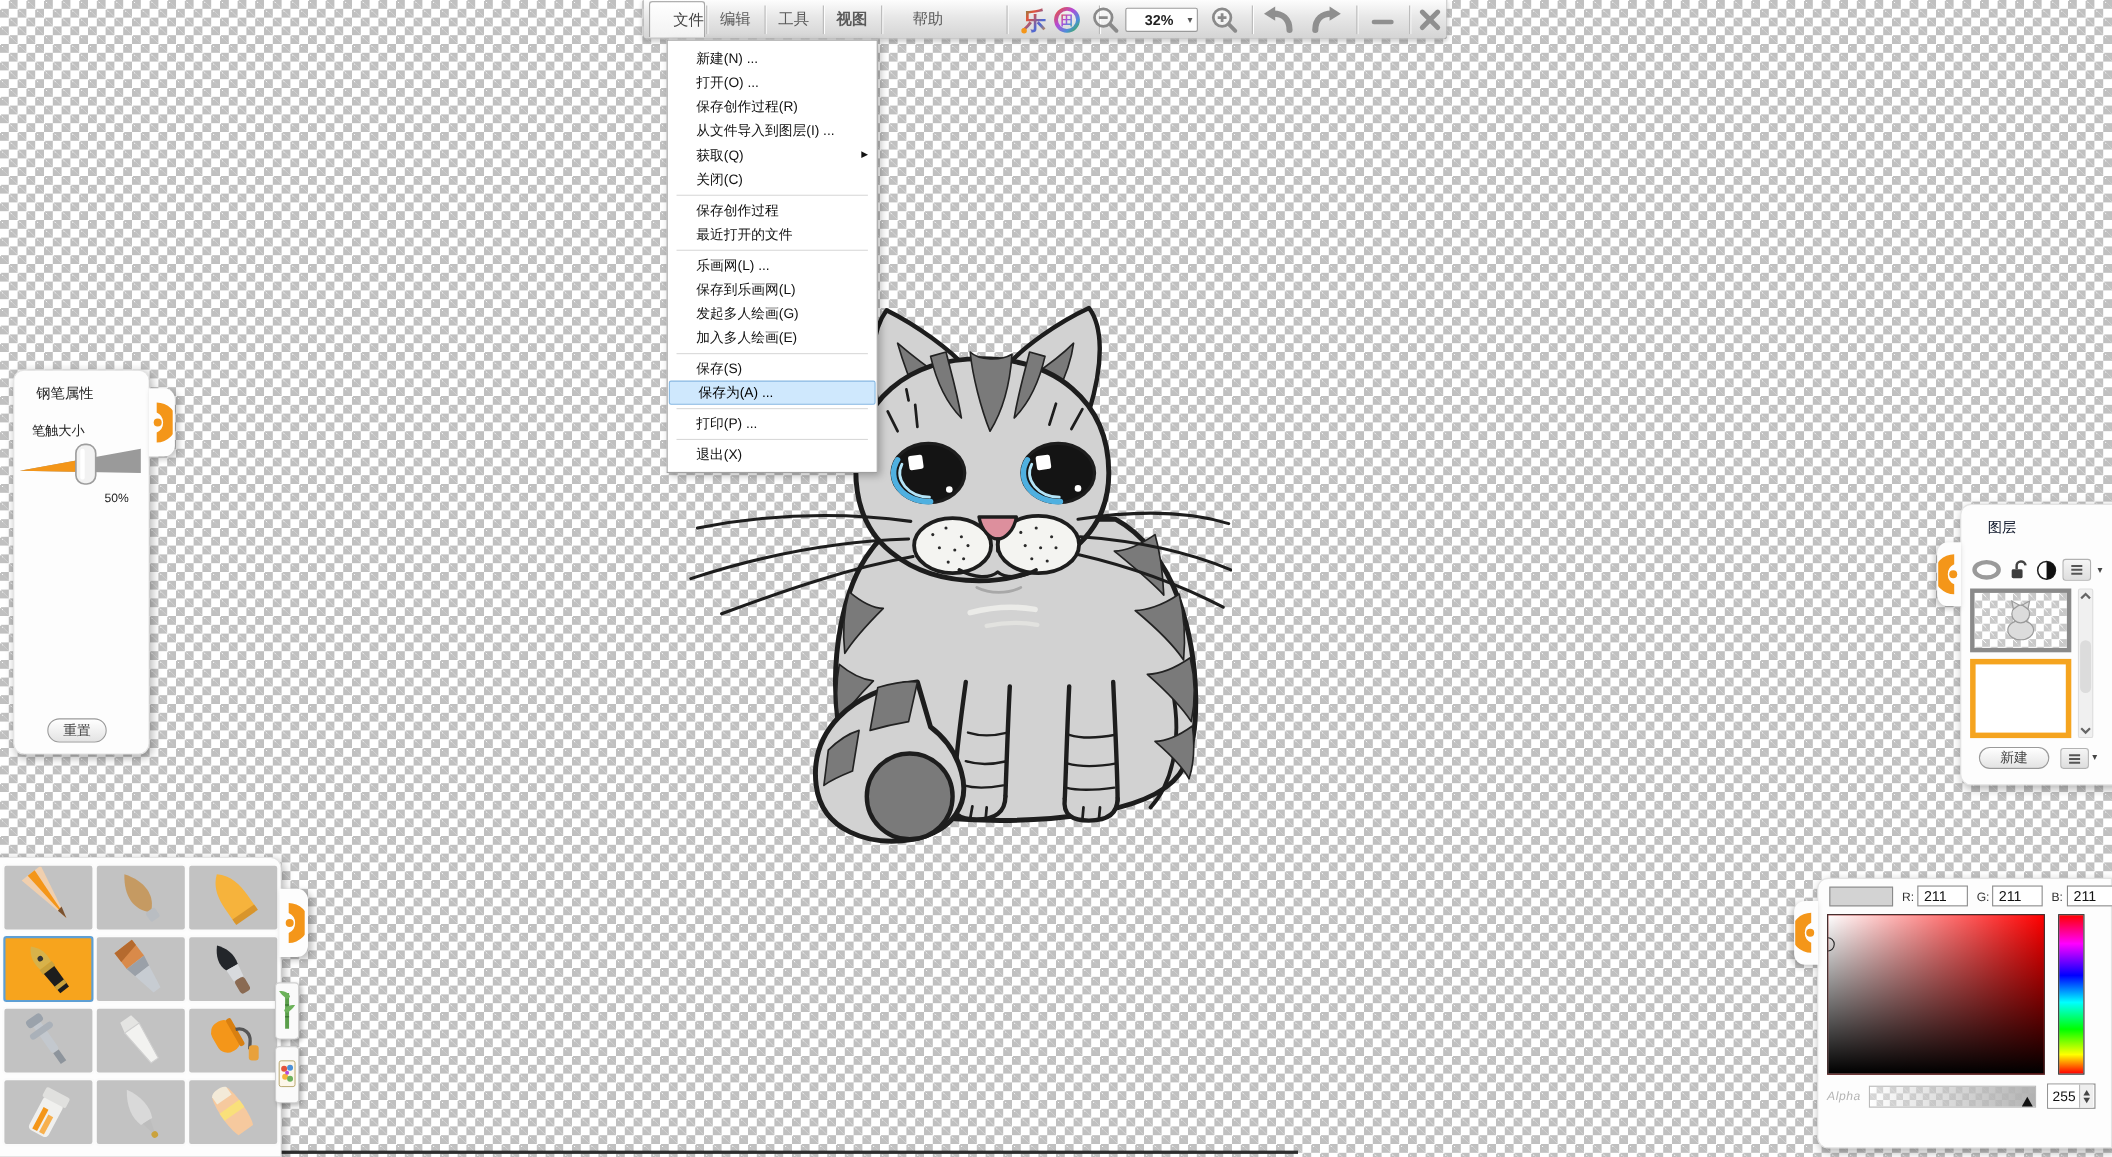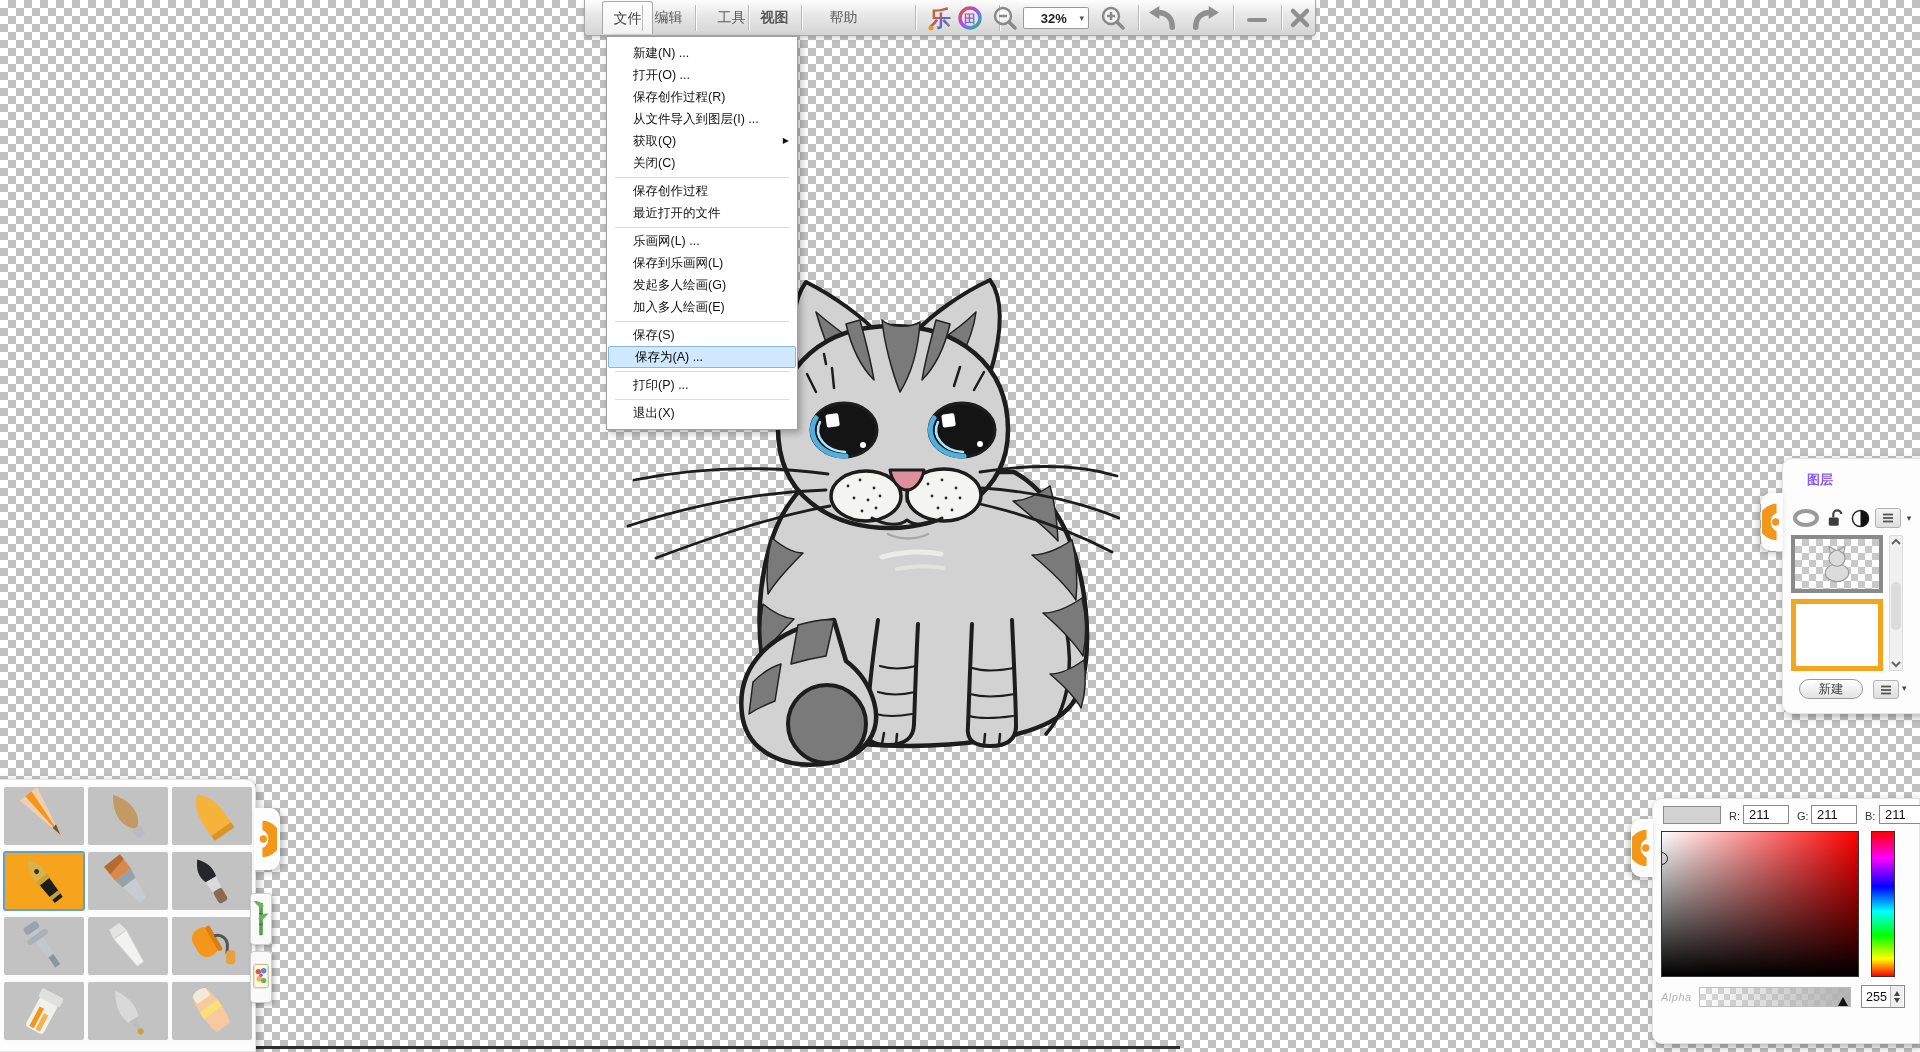--- a/index.html
+++ b/index.html
@@ -50,21 +50,21 @@
   #tools-panel{left:-10px;top:779px;width:266px;height:273px;border-radius:0 10px 0 0;}
   .tile{position:absolute;width:80px;height:58px;background:#c2c2c2;border-radius:2px;box-shadow:0 0 0 2px #fbfbfb;
     display:flex;align-items:center;justify-content:center;}
   .tile.sel{background:#f7a41d;outline:2px solid #5e9fd4;outline-offset:-1px;}
   #tools-handle{left:254px;top:808px;width:26px;height:62px;border-radius:0 10px 10px 0;box-shadow:3px 2px 6px rgba(0,0,0,.25);}
   .mini-side-btn{position:absolute;width:22px;height:52px;background:#fafafa;border:1px solid #cfcfcf;border-radius:4px;
     box-shadow:2px 2px 4px rgba(0,0,0,.25);display:flex;align-items:center;justify-content:center;}
 
   
   #layers-panel{left:1782px;top:458px;width:148px;height:256px;border-radius:10px 0 0 10px;}
-  #layers-title{left:24px;top:12px;font-size:13px;color:#8b5cf6;font-weight:bold;}
+  #layers-title{left:24px;top:12px;font-size:13px;color:#0f172a;}
   .licon{position:absolute;top:48px;display:flex;align-items:center;justify-content:center;}
   .menu-box{background:linear-gradient(#f5f5f5,#dedede);border:1px solid #b2b2b2;border-radius:3px;display:flex;align-items:center;justify-content:center;}
   .thumb{position:absolute;left:8px;width:92px;}
   #thumb1{top:76px;height:58px;border:4px solid #8a8a8a;
     background:linear-gradient(45deg,#c8c8c8 25%,transparent 25%,transparent 75%,#c8c8c8 75%),
                linear-gradient(45deg,#c8c8c8 25%,transparent 25%,transparent 75%,#c8c8c8 75%),#fff;
     background-size:14px 14px;background-position:0 0,7px 7px;display:flex;align-items:center;justify-content:center;}
   #thumb2{top:140px;height:72px;border:5px solid #f5a41f;background:#fff;}
   #layers-scroll{position:absolute;left:106px;top:76px;width:14px;height:136px;background:#f0f0f0;border:1px solid #ddd;border-radius:2px;}
   #layers-scroll .sthumb{position:absolute;left:1px;top:46px;width:10px;height:48px;background:#dcdcdc;border-radius:5px;}
@@ -187,25 +187,25 @@
       <path d="M268 266 C280 272 296 272 308 266" fill="none" stroke="#a8a8a8" stroke-width="2.5"></path>
 
       <path d="M208 206 C150 198 85 198 14 212 M206 222 C140 224 75 236 8 258 M210 238 C155 248 100 266 36 290" fill="none" stroke="#1d1d1d" stroke-width="2.8"></path>
       <path d="M360 204 C412 196 458 196 497 208 M362 220 C418 224 465 236 499 250 M360 236 C412 248 454 264 492 284" fill="none" stroke="#1d1d1d" stroke-width="2.8"></path>
     </g>
   </svg>
 
   <div class="abs" id="bottom-edge"></div>
 
   <div class="abs" id="toolbar">
-    <div class="tab active" style="left:17px;">文件</div>
+    <div class="tab active" style="left:5px;text-align:right;">文件</div>
     <div class="tb-sep" style="left:57px;"></div>
     <div class="tab" style="left:58px;">编辑</div>
     <div class="tb-sep" style="left:110px;"></div>
-    <div class="tab" style="left:121px;">工具</div>
+    <div class="tab" style="left:111px;">工具</div>
     <div class="tb-sep" style="left:163px;"></div>
     <div class="tab" style="left:164px;font-weight:bold;">视图</div>
     <div class="tb-sep" style="left:216px;"></div>
     <div class="tab" style="left:233px;">帮助</div>
     <div class="tb-sep" style="left:330px;"></div>
 
     <div class="tb-btn" style="left:341px;width:28px;">
       <svg width="26" height="26" viewBox="0 0 26 26">
         <defs>
             <linearGradient id="lg1" x1="0" y1="0" x2="1" y2="1">
@@ -304,20 +304,38 @@
     <div class="mi">加入多人绘画(E)</div>
     <div class="msep"></div>
     <div class="mi">保存(S)</div>
     <div class="mi hl">保存为(A) ...</div>
     <div class="msep"></div>
     <div class="mi">打印(P) ...</div>
     <div class="msep"></div>
     <div class="mi">退出(X)</div>
   </div>
 
+  <div class="abs panel" id="pen-panel">
+    <div class="abs" id="pen-title">钢笔属性</div>
+    <div class="abs" id="pen-size-label">笔触大小</div>
+    <svg class="abs" id="pen-slider" width="118" height="42" viewBox="0 0 118 42">
+      <polygon points="3,27 113,7 113,29" fill="#9a9a9a"></polygon>
+      <polygon points="3,27 63,16 63,28" fill="#f49619"></polygon>
+      <rect x="54" y="3" width="18" height="36" rx="8" fill="#f2f2f2" stroke="#9d9d9d" stroke-width="1.5"></rect>
+      <rect x="58" y="7" width="4" height="28" rx="2" fill="#fff"></rect>
+    </svg>
+    <div class="abs" id="pen-size-value">50%</div>
+    <div class="abs pill-btn" id="pen-reset">重置</div>
+    <div class="side-tab" id="pen-handle">
+      <svg width="20" height="44" viewBox="0 0 22 44">
+        <path d="M6 2 A20 20 0 0 1 6 42 L6 32 A11 11 0 0 0 6 12 Z" fill="#f49619"></path>
+        <circle cx="7" cy="22" r="4" fill="#f49619"></circle>
+      </svg>
+    </div>
+  </div>
 
   <div class="abs panel" id="tools-panel"></div>
 
   <div class="abs tile" style="left:4px;top:787px;">
     <svg width="64" height="56" viewBox="0 0 64 56">
         <g transform="rotate(-38 30 28)">
       <polygon points="22,2 44,2 33,54" fill="#f0cfae"></polygon>
           <polygon points="29,2 37,2 33,54" fill="#f49619"></polygon>
       <polygon points="31,44 36,43 33,54" fill="#7a5230"></polygon>
         </g>

